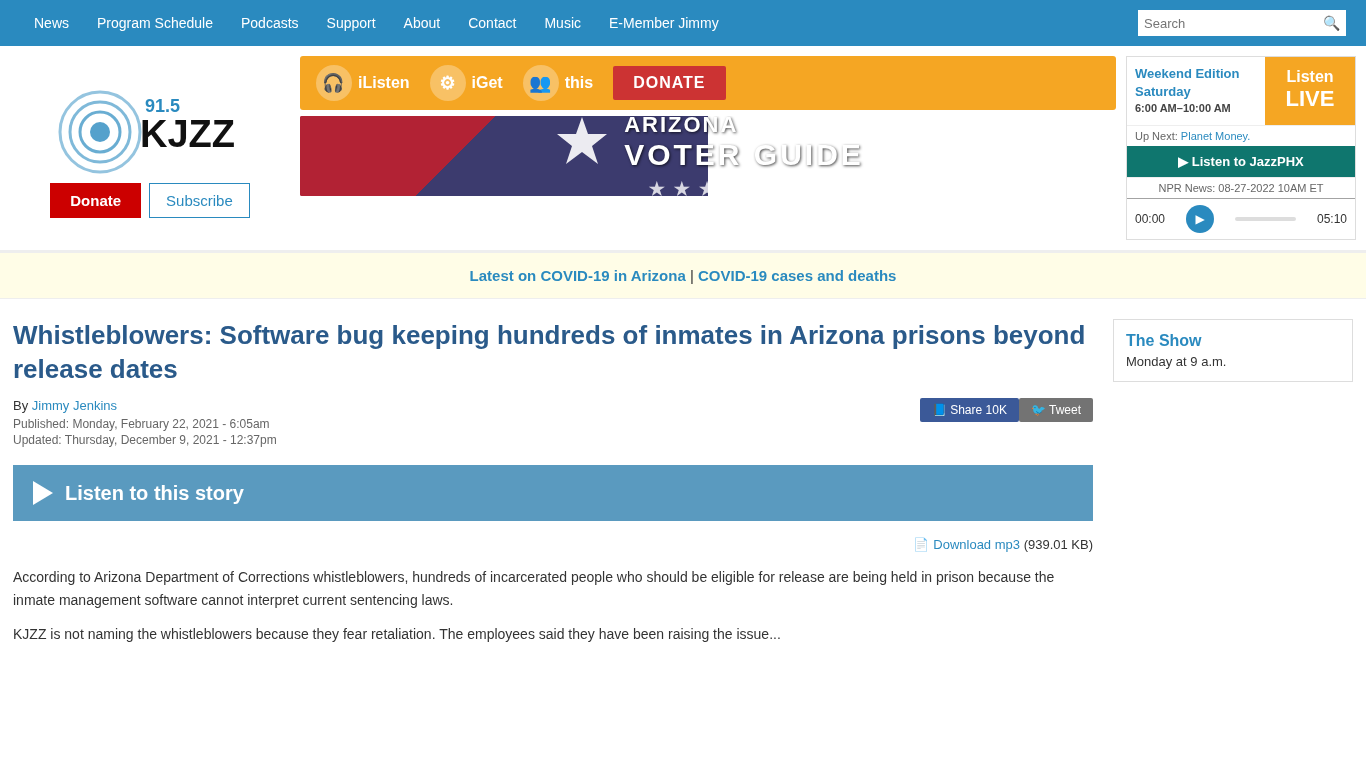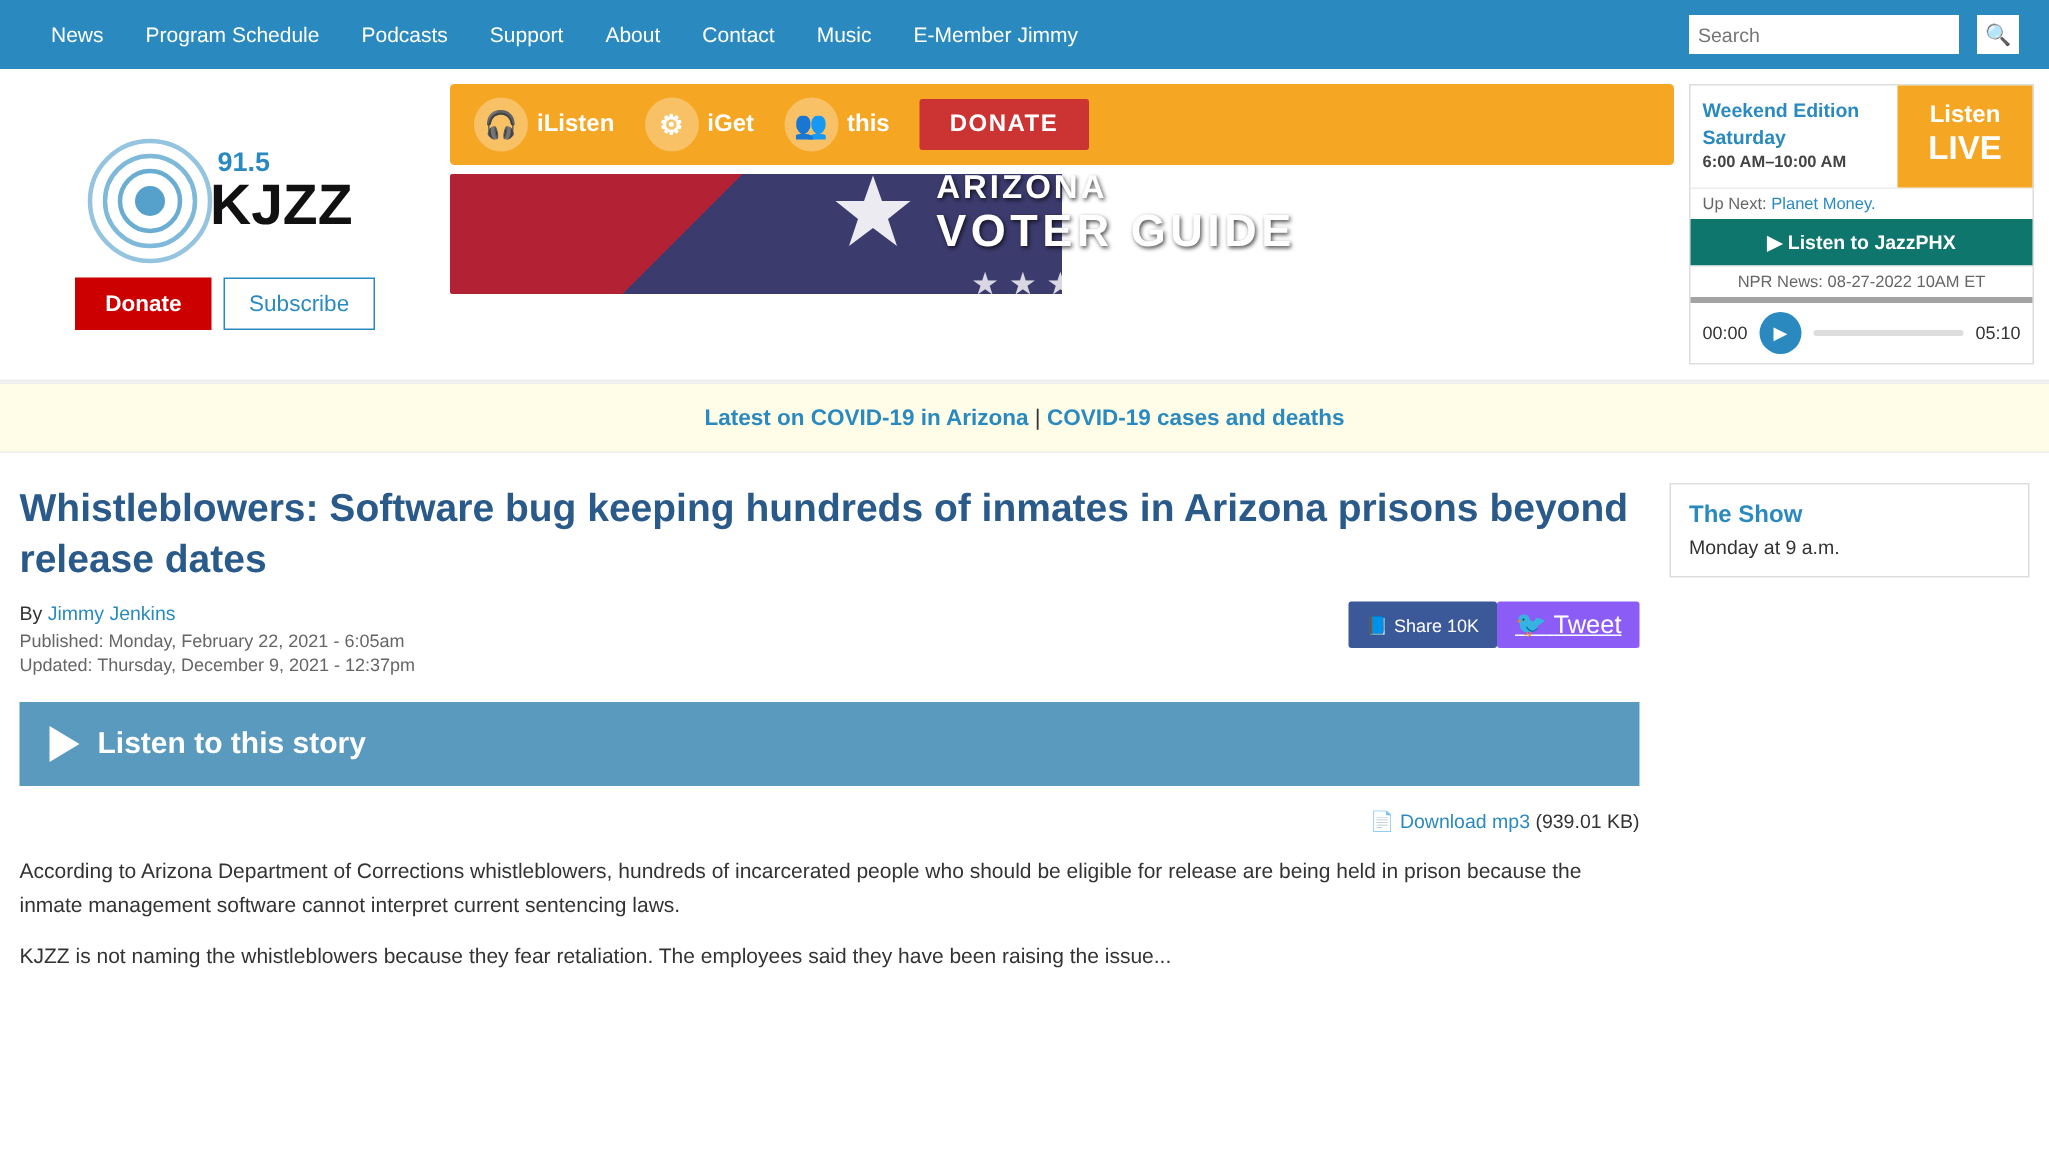--- a/index.html
+++ b/index.html
@@ -17,21 +17,20 @@
       color: #fff;
       text-decoration: none;
       font-size: 14px;
       padding: 0 14px;
       line-height: 46px;
     }
     .search-box {
       margin-left: auto;
       display: flex;
       align-items: center;
-      gap: 12px;
     }
     .search-box input {
       width: 180px;
       height: 26px;
       border: none;
       padding: 0 6px;
       font-size: 13px;
     }
     .search-box button {
       background: #fff;
@@ -204,22 +203,22 @@
       font-size: 11px;
       color: #666;
       padding: 4px 8px;
       text-align: center;
       border-top: 1px solid #eee;
     }
     .audio-player {
       display: flex;
       align-items: center;
       padding: 6px 8px;
-      border-top: 4px solid #a3a3a3;
-      gap: 8px;
+      border-top: 1px solid #a3a3a3;
+      gap: 21px;
     }
     .audio-time { font-size: 12px; color: #333; }
     .play-btn {
       background: #2a8abf;
       border: none;
       color: #fff;
       width: 28px;
       height: 28px;
       border-radius: 50%;
       cursor: pointer;
@@ -292,28 +291,27 @@
     .fb-share {
       background: #3b5998;
       color: #fff;
       border: none;
       padding: 5px 12px;
       font-size: 12px;
       cursor: pointer;
       border-radius: 2px;
     }
     .tw-share {
-      background: #8b5cf6;
+      background: #737373;
       color: #fff;
       border: none;
       padding: 5px 12px;
-      font-size: 17px;
+      font-size: 12px;
       cursor: pointer;
       border-radius: 2px;
-      text-decoration: underline;
     }
     .listen-story-bar {
       background: #5a9abf;
       color: #fff;
       padding: 16px 20px;
       font-size: 20px;
       font-weight: bold;
       display: flex;
       align-items: center;
       gap: 12px;

